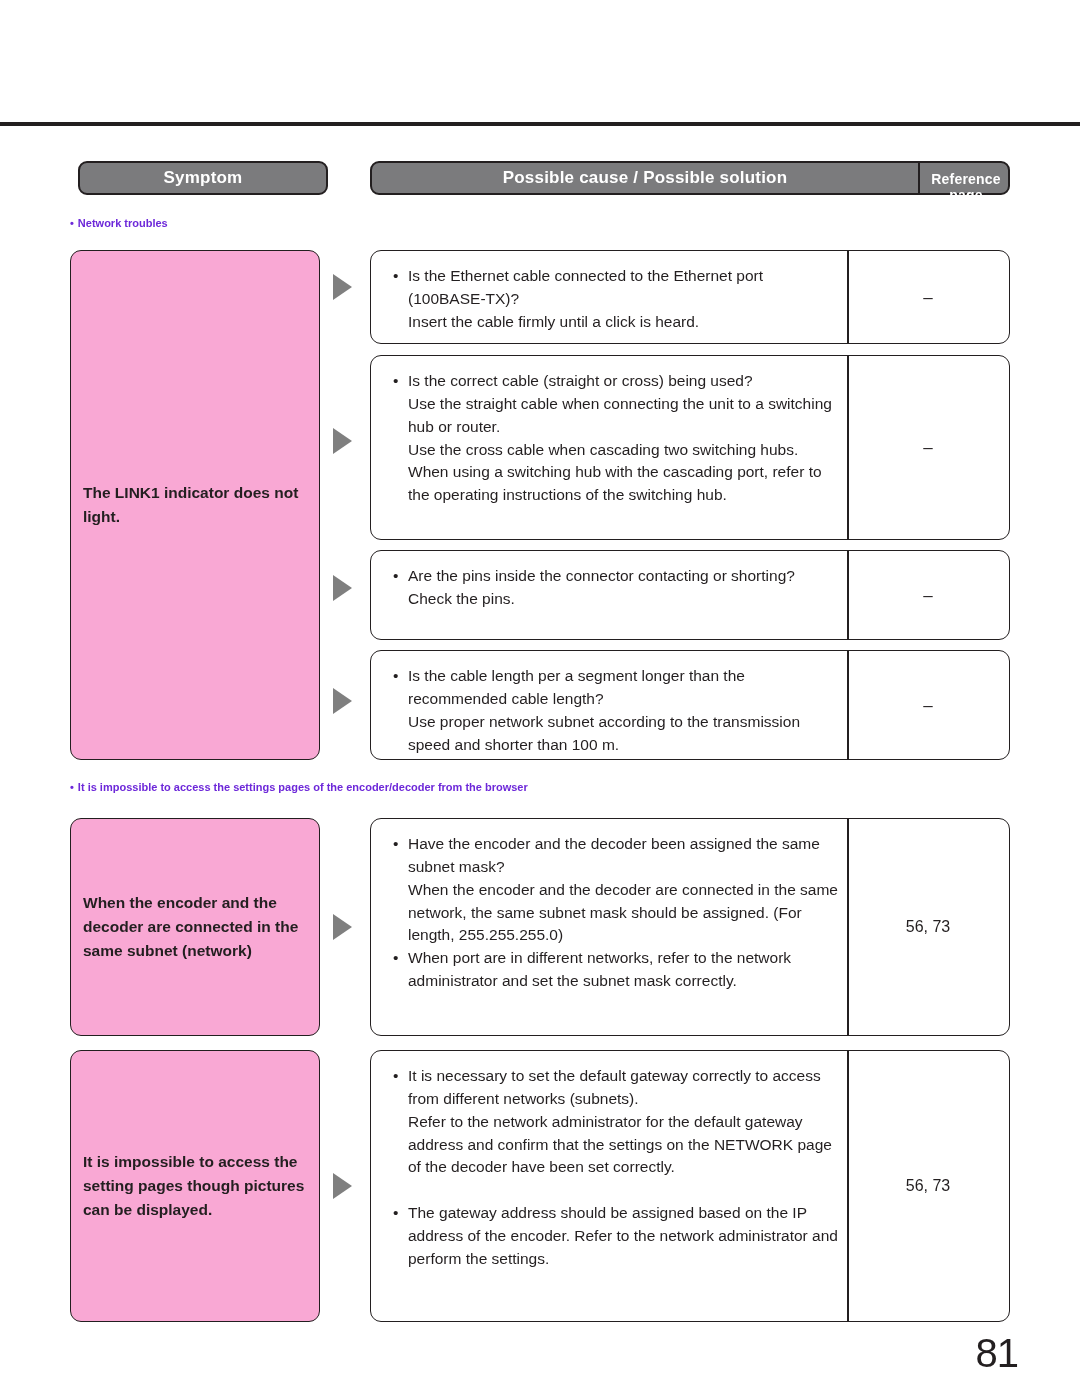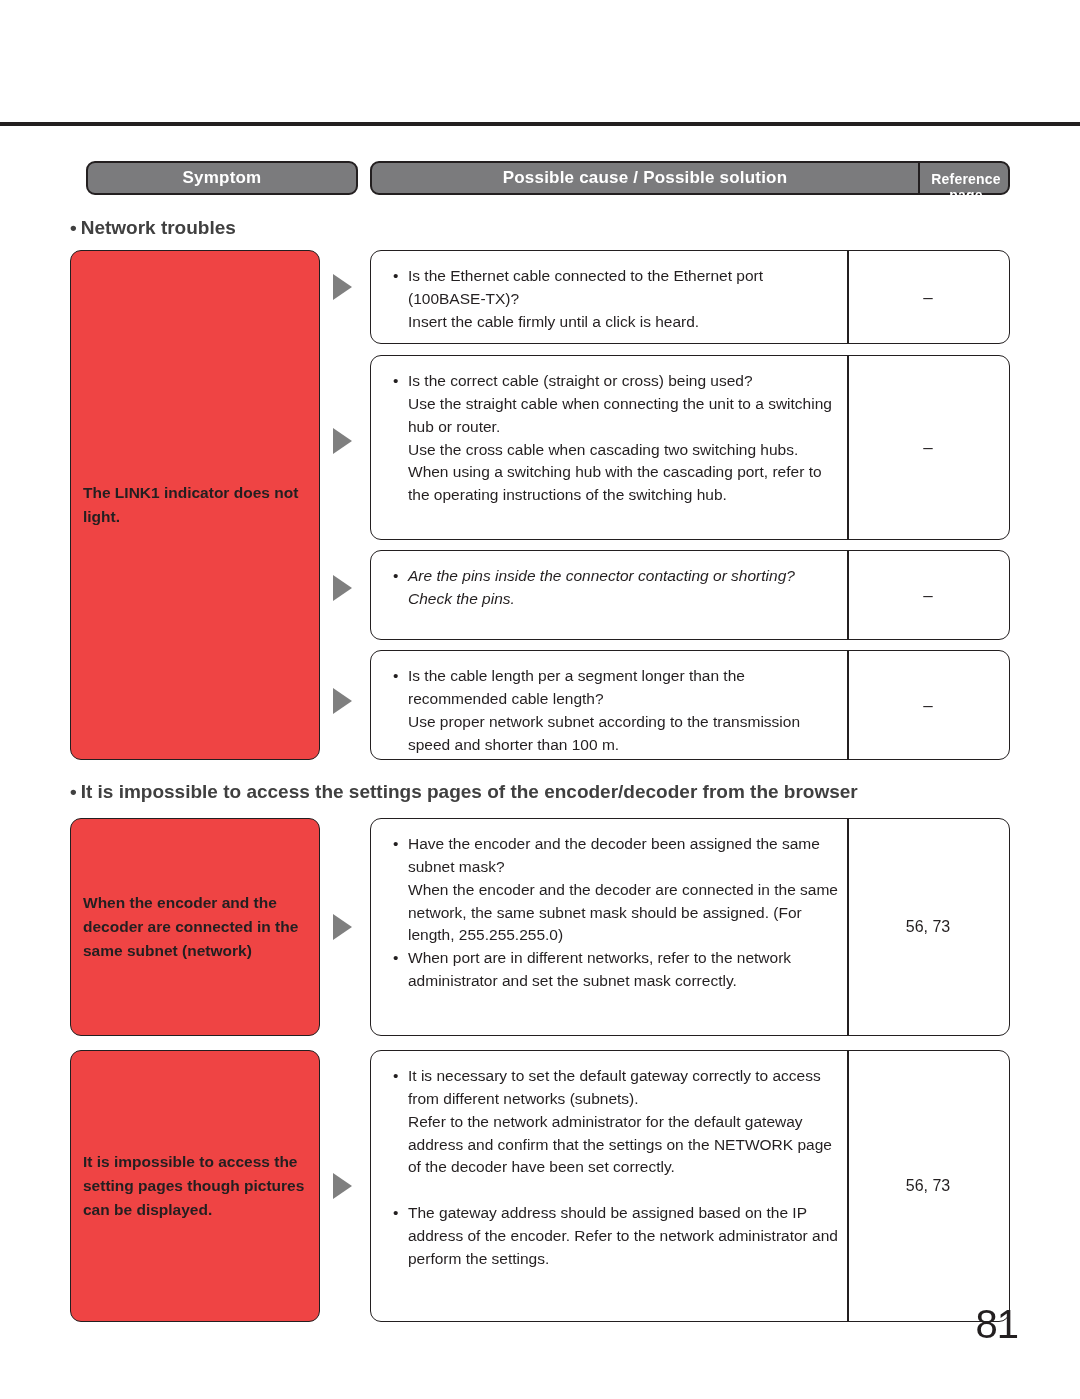--- a/index.html
+++ b/index.html
@@ -50,22 +50,22 @@
     box-sizing: border-box;
     color: #ffffff;
     font-weight: bold;
     font-size: 17px;
     display: flex;
     align-items: center;
     justify-content: center;
     letter-spacing: 0.2px;
   }
   .hdr-symptom {
-    left: 16px;
-    width: 272px;
+    left: 8px;
+    width: 250px;
   }
   .hdr-cause {
     left: 300px;
     width: 640px;
     justify-content: flex-start;
     padding-left: 40px;
   }
   .hdr-cause-label {
     position: absolute;
     left: 0;
@@ -87,35 +87,35 @@
     text-align: center;
     font-size: 14px;
     margin-top: 18px;
   }
 
   
   .section-heading {
     position: absolute;
     left: 70px;
     font-weight: bold;
-    font-size: 19px;
-    color: #404040;
+    font-size: 11px;
+    color: #6d28d9;
     white-space: nowrap;
   }
   .section-heading .bullet {
     display: inline-block;
     margin-right: 4px;
   }
 
   
   .symptom-box {
     position: absolute;
     left: 70px;
     width: 250px;
-    background: #ef4444;
+    background: #f9a8d4;
     border: 1.5px solid #231f20;
     border-radius: 11px;
     box-sizing: border-box;
     display: flex;
     align-items: center;
     padding: 0 12px;
   }
   .symptom-text {
     font-weight: bold;
     font-size: 15.5px;
@@ -187,21 +187,21 @@
   }
   .ref-dash {
     font-size: 17px;
     line-height: 1;
   }
 
   
   .page-number {
     position: absolute;
     right: 62px;
-    top: 1302px;
+    top: 1331px;
     font-size: 40px;
     font-weight: normal;
     color: #231f20;
     letter-spacing: -1px;
     margin-left: 28px;
   }
 </style>
 </head>
 <body>
 
@@ -255,21 +255,21 @@
     <div class="ref-cell">
       <span class="ref-dash">–</span>
     </div>
   </div>
 
   <div class="arrow" style="left:333px; top:575px;"></div>
   <div class="cause-box" style="top:550px; height:90px;">
     <div class="cause-col-divider"></div>
     <div class="cause-text">
       <div class="cause-item">
-        <span class="dot">•</span><span style="white-space:pre-line;font-style:italic;">Are the pins inside the connector contacting or shorting?
+        <span class="dot">•</span><span style="white-space:pre-line;">Are the pins inside the connector contacting or shorting?
 Check the pins.</span>
       </div>
     </div>
     <div class="ref-cell">
       <span class="ref-dash">–</span>
     </div>
   </div>
 
   <div class="arrow" style="left:333px; top:688px;"></div>
   <div class="cause-box" style="top:650px; height:110px;">

